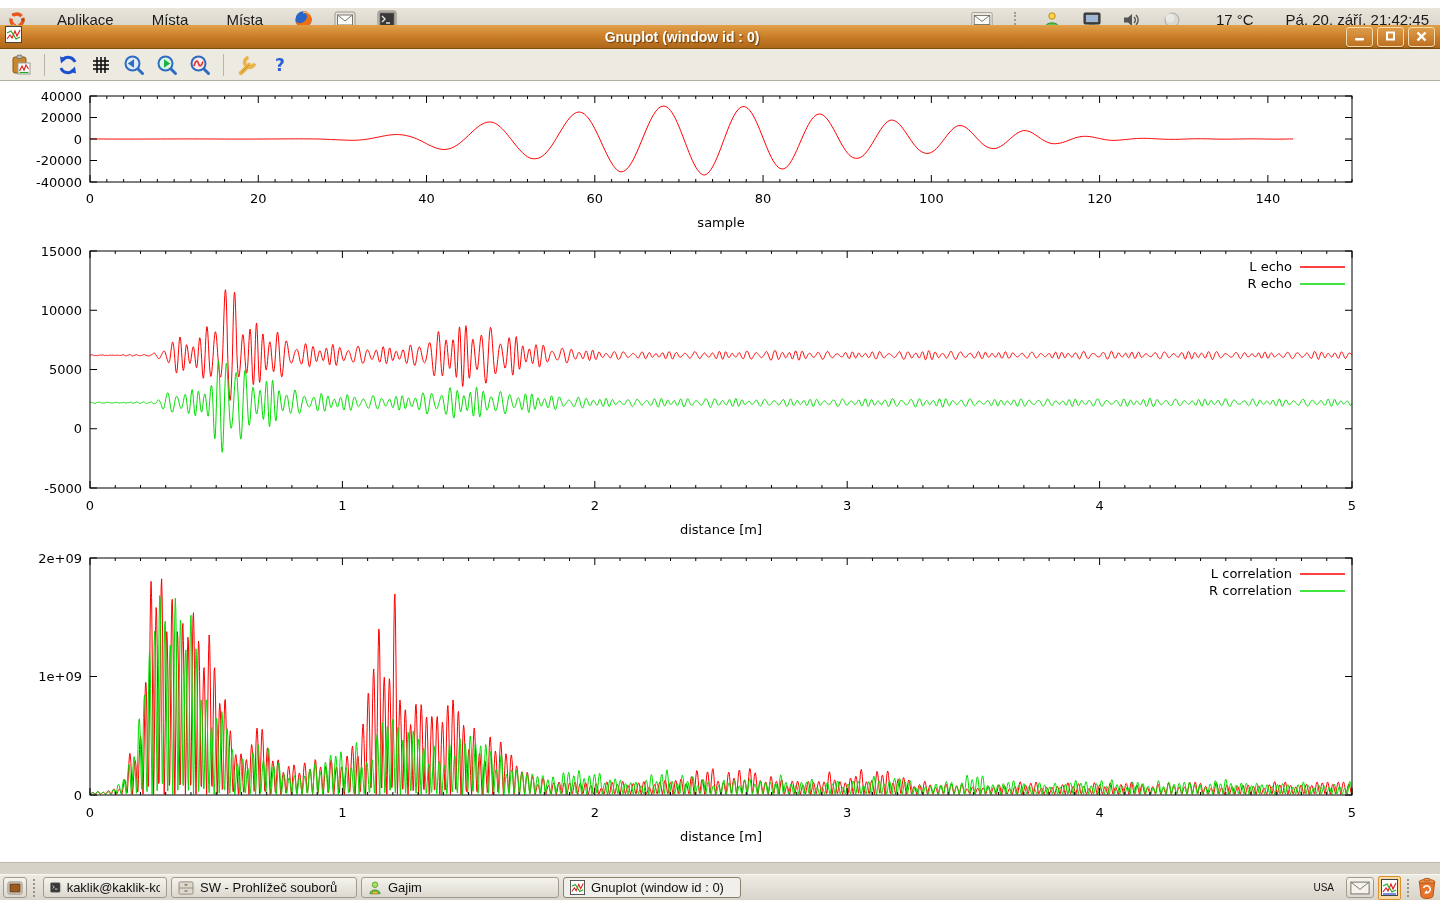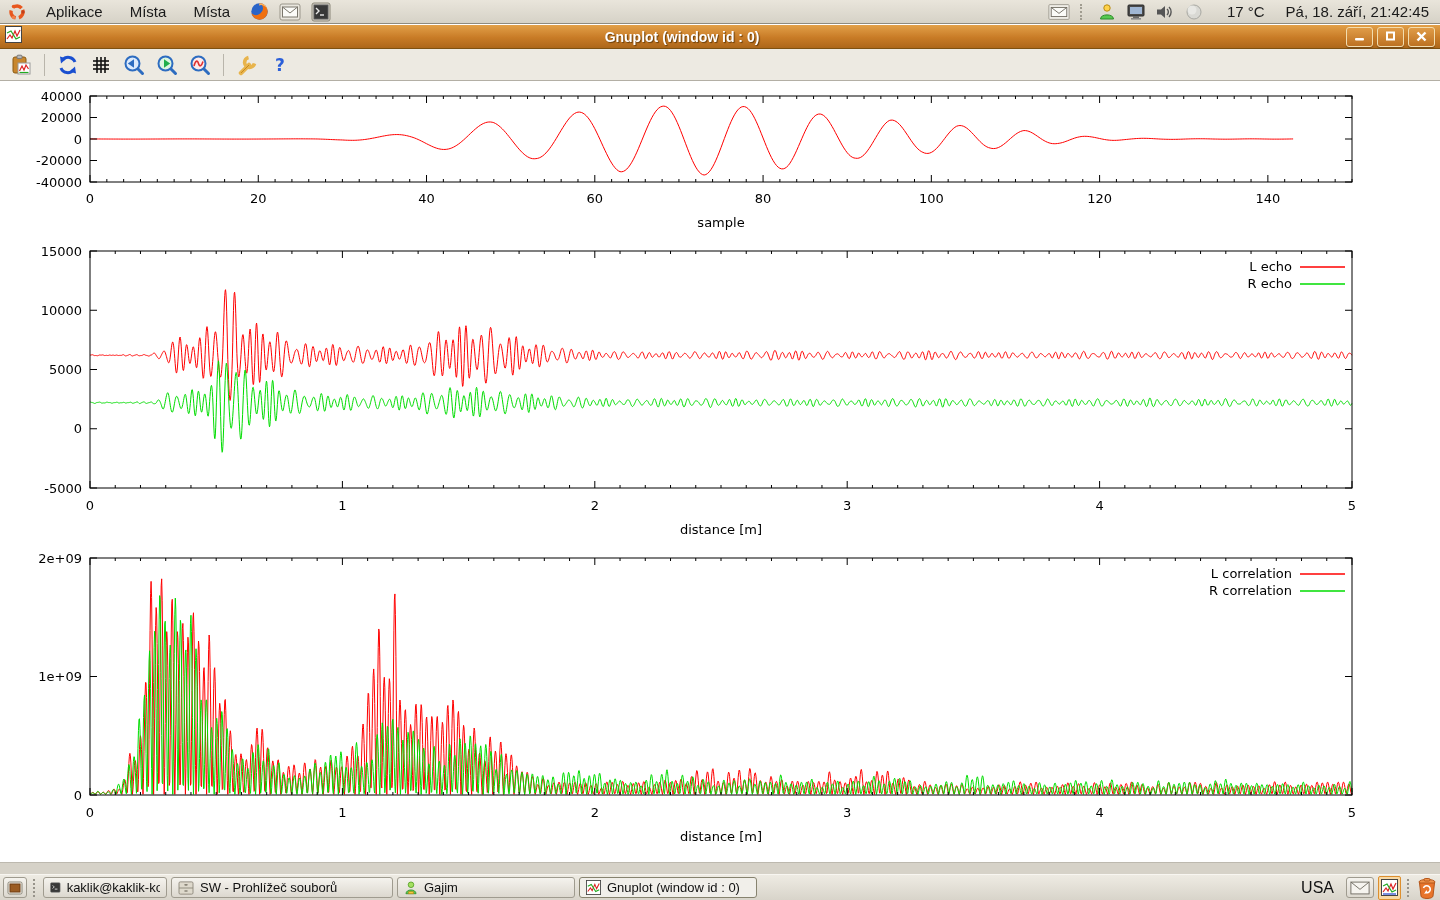--- a/index.html
+++ b/index.html
@@ -1,22 +1,22 @@
 <!DOCTYPE html>
 <html><head>
 <meta charset="utf-8">
 <style>
   html,body{margin:0;padding:0;width:1440px;height:900px;overflow:hidden;
     font-family:"Liberation Sans",sans-serif;background:#fff;}
   #screen{position:relative;width:1440px;height:900px;background:#fff;}
 
   
-  #top-panel{position:absolute;top:0;left:0;width:1440px;height:24px;box-sizing:border-box;
+  #top-panel{position:absolute;top:8px;left:0;width:1440px;height:24px;box-sizing:border-box;
     background:linear-gradient(#e9e5db,#d6d2c7);border-bottom:1px solid #8f8b80;
-    display:flex;align-items:center;padding:0 5px;gap:7px;font-size:15px;color:#1a1a1a;}
+    display:flex;align-items:center;padding:0 5px;gap:18px;font-size:15px;color:#1a1a1a;}
   .menu{padding:1px 10px;cursor:default;}
   .launcher{width:24px;height:24px;display:flex;align-items:center;justify-content:center;}
   .spacer{flex:1;}
   .grip{width:4px;height:16px;border-left:2px dotted #a09c90;margin:0 3px;}
   .tray-ico{width:22px;height:22px;display:flex;align-items:center;justify-content:center;}
   #temperature{margin:0 4px 0 15px;}
   #clock{margin:0 6px 0 10px;}
 
   
   #gnuplot-window{position:absolute;top:25px;left:0;width:1440px;height:849px;}
@@ -46,21 +46,21 @@
     background:linear-gradient(#f5f3ee,#dcd8cf);display:flex;align-items:center;gap:6px;
     padding:0 6px;overflow:hidden;white-space:nowrap;}
   .task.active{background:#f1efea;border-color:#87836f;}
   .task .lbl{overflow:hidden;}
   .iconbtn{height:21px;box-sizing:border-box;border:1px solid #9f9b8f;border-radius:3px;
     background:linear-gradient(#f5f3ee,#dcd8cf);display:flex;align-items:center;justify-content:center;
     padding:0 3px;}
   .tray2{height:22px;display:flex;align-items:center;justify-content:center;padding:0 2px;
     border:1px solid transparent;}
   .tray2.hl{background:#f7d9a6;border:1px solid #dd8f2e;border-radius:2px;}
-  #kb-layout{margin:0 8px 0 0;font-size:16px;}
+  #kb-layout{margin:0 8px 0 0;font-size:10px;}
 </style>
 </head>
 <body>
 
 <div id="screen">
 
   <div id="top-panel">
     <span class="launcher">
       <svg width="18" height="18" viewBox="0 0 18 18">
         <circle cx="9" cy="9" r="6" fill="none" stroke="#e8571e" stroke-width="3.4" stroke-dasharray="9.4 3.2" transform="rotate(-20 9 9)"></circle>
@@ -126,21 +126,21 @@
         <path d="M14,4 a7,7 0 0,1 0,10" fill="none" stroke="#555" stroke-width="1.4"></path>
       </svg>
     </span>
     <span class="tray-ico">
       <svg width="18" height="18" viewBox="0 0 18 18">
         <circle cx="9" cy="9" r="7" fill="#d9d9d4" stroke="#a8a8a2"></circle>
         <circle cx="7" cy="7" r="4.5" fill="#e8e8e4"></circle>
       </svg>
     </span>
     <span id="temperature">17 °C</span>
-    <span id="clock">Pá, 18. září, 21:42:45</span>
+    <span id="clock">Pá, 20. září, 21:42:45</span>
   </div>
 
   <div id="gnuplot-window">
     <div class="titlebar">
       <span>
         <svg width="17" height="17" viewBox="0 0 17 17">
           <rect x="0.5" y="0.5" width="16" height="16" fill="#fff" stroke="#444"></rect>
           <polyline points="2,13 5,9 7,12 10,5 12,10 15,4" fill="none" stroke="#d22" stroke-width="1.2"></polyline>
           <polyline points="2,7 6,5 11,13 15,11" fill="none" stroke="#2a2" stroke-width="1.2"></polyline>
         </svg>
@@ -699,31 +699,31 @@
 
     <span class="task" style="width:124px">
       <svg width="15" height="15" viewBox="0 0 20 20">
         <rect x="1" y="1" width="18" height="18" rx="2" fill="#383838" stroke="#777"></rect>
         <path d="M5,6 L8,9 L5,12" fill="none" stroke="#e8e8e8" stroke-width="1.6"></path>
         <line x1="9" y1="13" x2="14" y2="13" stroke="#e8e8e8" stroke-width="1.6"></line>
       </svg>
       <span class="lbl">kaklik@kaklik-kolej-u...</span>
     </span>
 
-    <span class="task" style="width:222px">
+    <span class="task" style="width:186px">
       <svg width="16" height="14" viewBox="0 0 18 16">
         <rect x="1" y="1" width="16" height="14" rx="1.5" fill="#ded9cc" stroke="#8a8578"></rect>
         <line x1="1" y1="8" x2="17" y2="8" stroke="#8a8578"></line>
         <rect x="7" y="3.5" width="4" height="1.8" rx="0.9" fill="#8a8578"></rect>
         <rect x="7" y="10.5" width="4" height="1.8" rx="0.9" fill="#8a8578"></rect>
       </svg>
       <span class="lbl">SW - Prohlížeč souborů</span>
     </span>
 
-    <span class="task" style="width:178px">
+    <span class="task" style="width:198px">
       <svg width="14" height="15" viewBox="0 0 18 18">
         <circle cx="9" cy="5.5" r="3.6" fill="#a5e060" stroke="#4c9a1c"></circle>
         <path d="M2.5,17 C2.5,10.5 15.5,10.5 15.5,17 z" fill="#57c94f" stroke="#2e8b2a"></path>
         <rect x="6" y="14.5" width="6" height="2.5" fill="#ffd24a" stroke="#b98c14"></rect>
       </svg>
       <span class="lbl">Gajim</span>
     </span>
 
     <span class="task active" style="width:178px">
       <svg width="15" height="15" viewBox="0 0 17 17">

